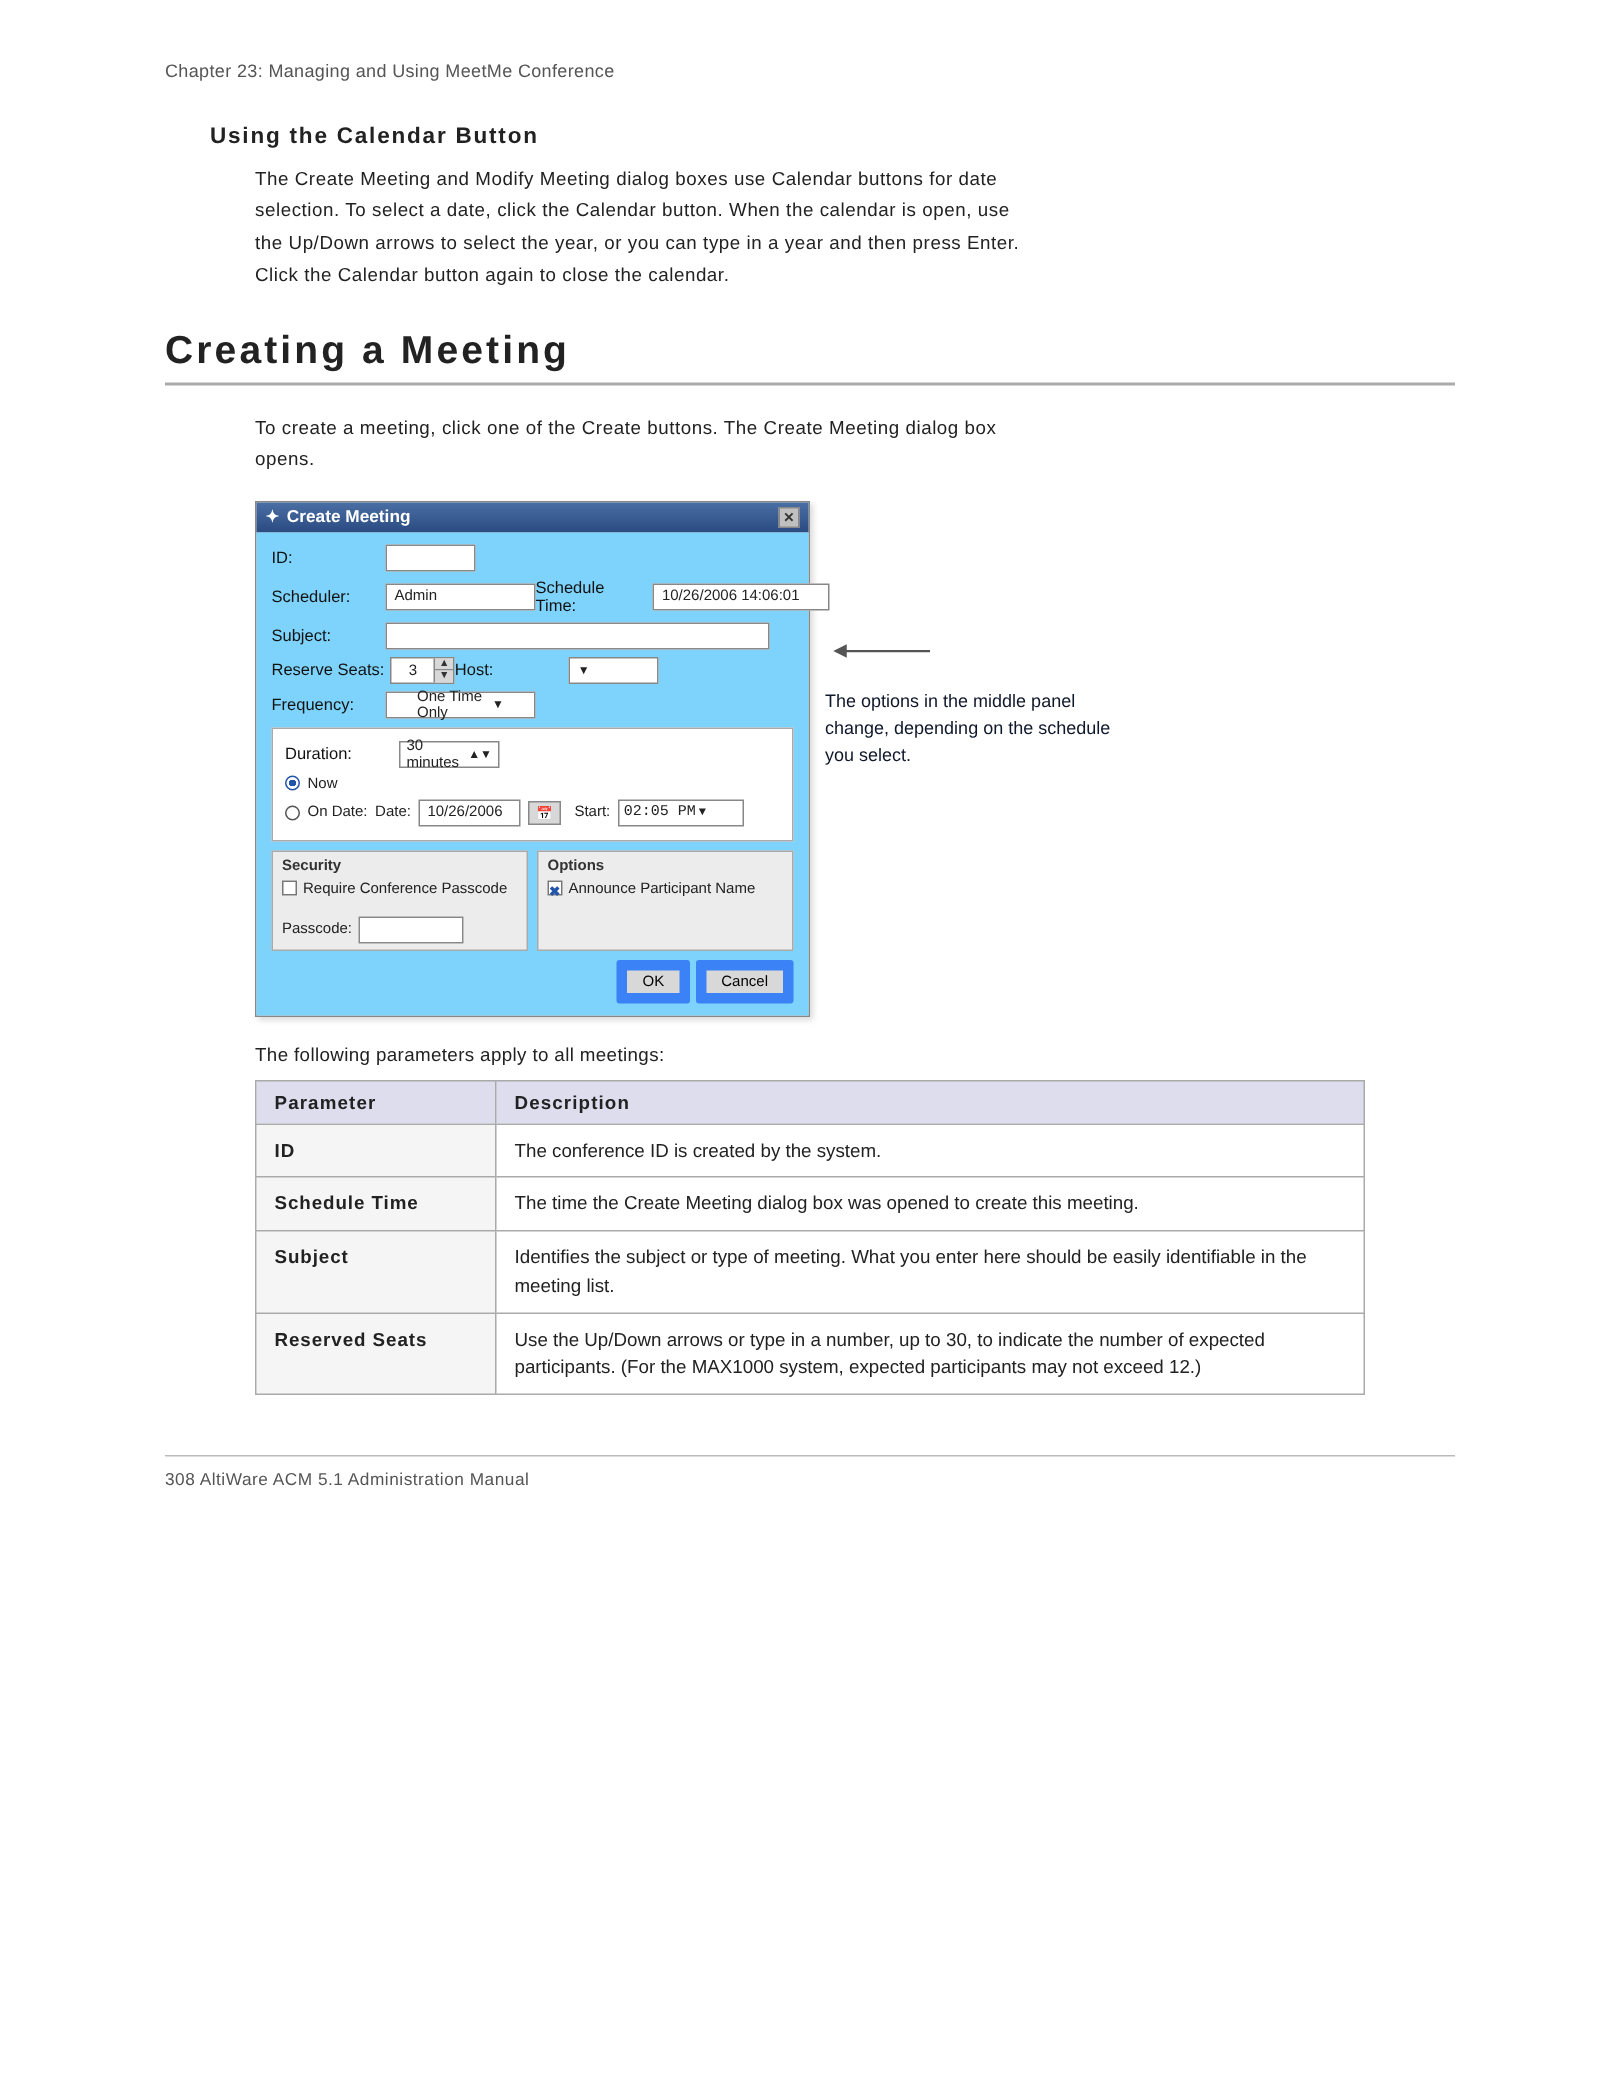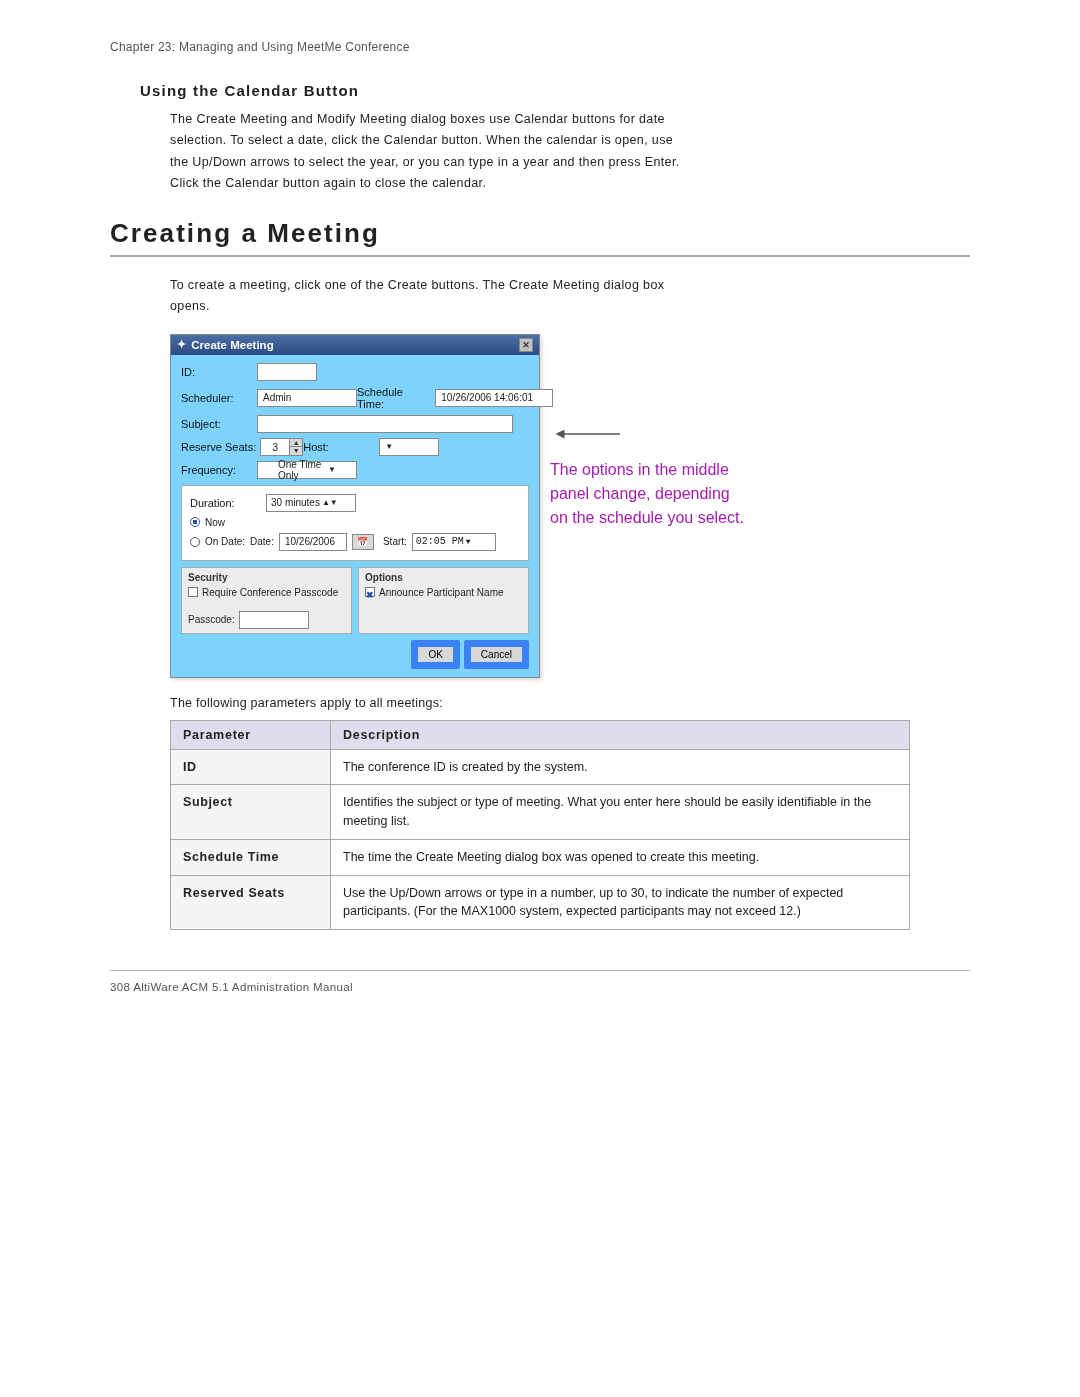--- a/index.html
+++ b/index.html
@@ -283,22 +283,22 @@
     }
     
     .annotation-area {
       display: flex;
       flex-direction: column;
       justify-content: center;
       margin-left: 10px;
       margin-top: 80px;
     }
     .annotation-text {
-      font-size: 16px;
-      color: #a21caf;
+      font-size: 12px;
+      color: #0f172a;
       line-height: 1.5;
       max-width: 200px;
     }
     
     .params-intro {
       font-size: 12.5px;
       margin-left: 60px;
       margin-bottom: 10px;
       letter-spacing: 0.02em;
     }
@@ -430,21 +430,21 @@
           <div class="dialog-select" style="width:100px;padding:1px 20px;font-size:10px;">
             <span>One Time Only</span>
             <span class="select-arrow">▼</span>
           </div>
         </div>
 
         <div class="dialog-middle-panel">
 
           <div class="dialog-row">
             <span class="dialog-label">Duration:</span>
-            <div class="dialog-select" style="width:90px;padding:1px 4px;font-size:10px;">
+            <div class="dialog-select" style="width:67px;padding:1px 4px;font-size:10px;">
               <span>30 minutes</span>
               <span class="select-arrow">▲▼</span>
             </div>
           </div>
 
           <div class="radio-row">
             <div class="radio-circle selected"></div>
             <span style="font-size:10px;">Now</span>
           </div>
 
@@ -519,26 +519,26 @@
         <th>Parameter</th>
         <th>Description</th>
       </tr>
     </thead>
     <tbody id="params-tbody">
     <tr>
           <td>ID</td>
           <td>The conference ID is created by the system.</td>
         </tr>
         <tr>
+          <td>Schedule Time</td>
+          <td>The time the Create Meeting dialog box was opened to create this meeting.</td>
+        </tr>
+        <tr>
           <td>Subject</td>
           <td>Identifies the subject or type of meeting. What you enter here should be easily identifiable in the meeting list.</td>
-        </tr>
-        <tr>
-          <td>Schedule Time</td>
-          <td>The time the Create Meeting dialog box was opened to create this meeting.</td>
         </tr>
         <tr>
           <td>Reserved Seats</td>
           <td>Use the Up/Down arrows or type in a number, up to 30, to indicate the number of expected participants. (For the MAX1000 system, expected participants may not exceed 12.)</td>
         </tr>
       </tbody>
   </table>
 
   <div class="footer">308   AltiWare ACM 5.1 Administration Manual</div>
 

